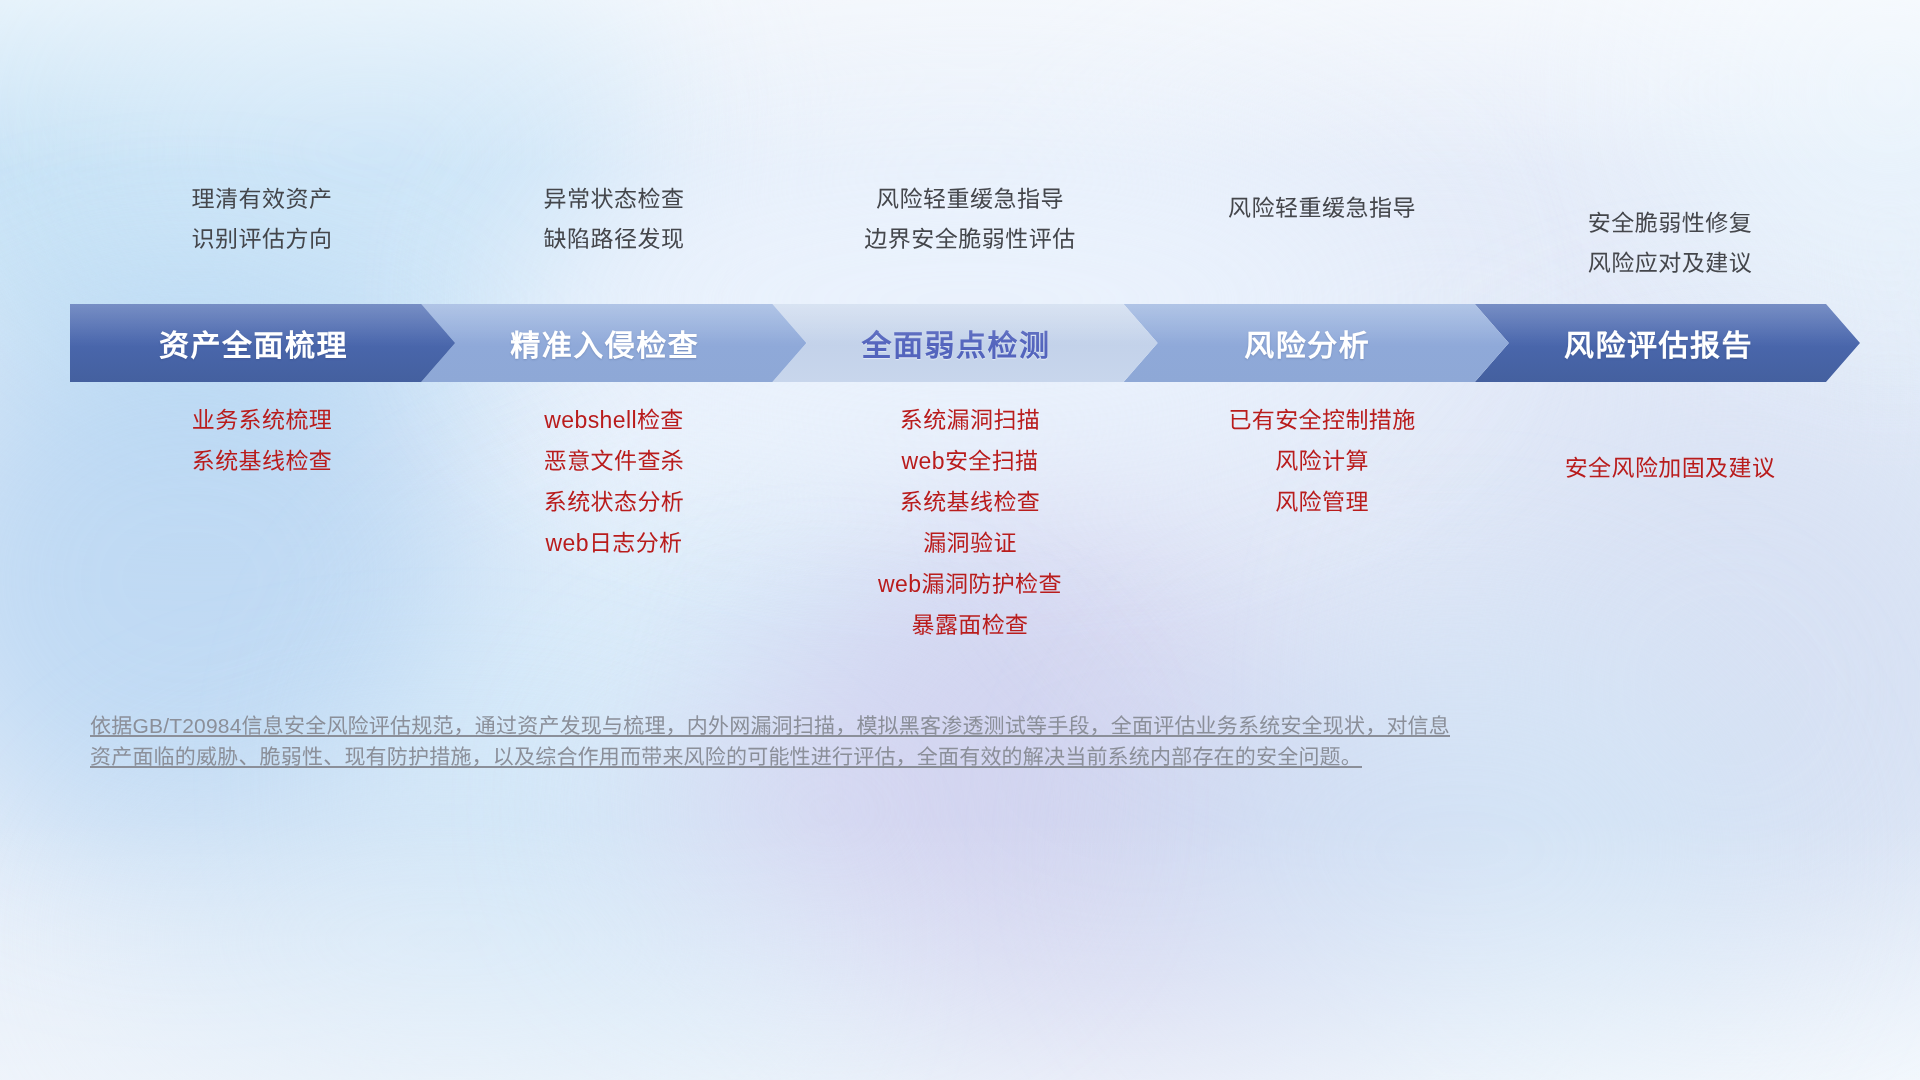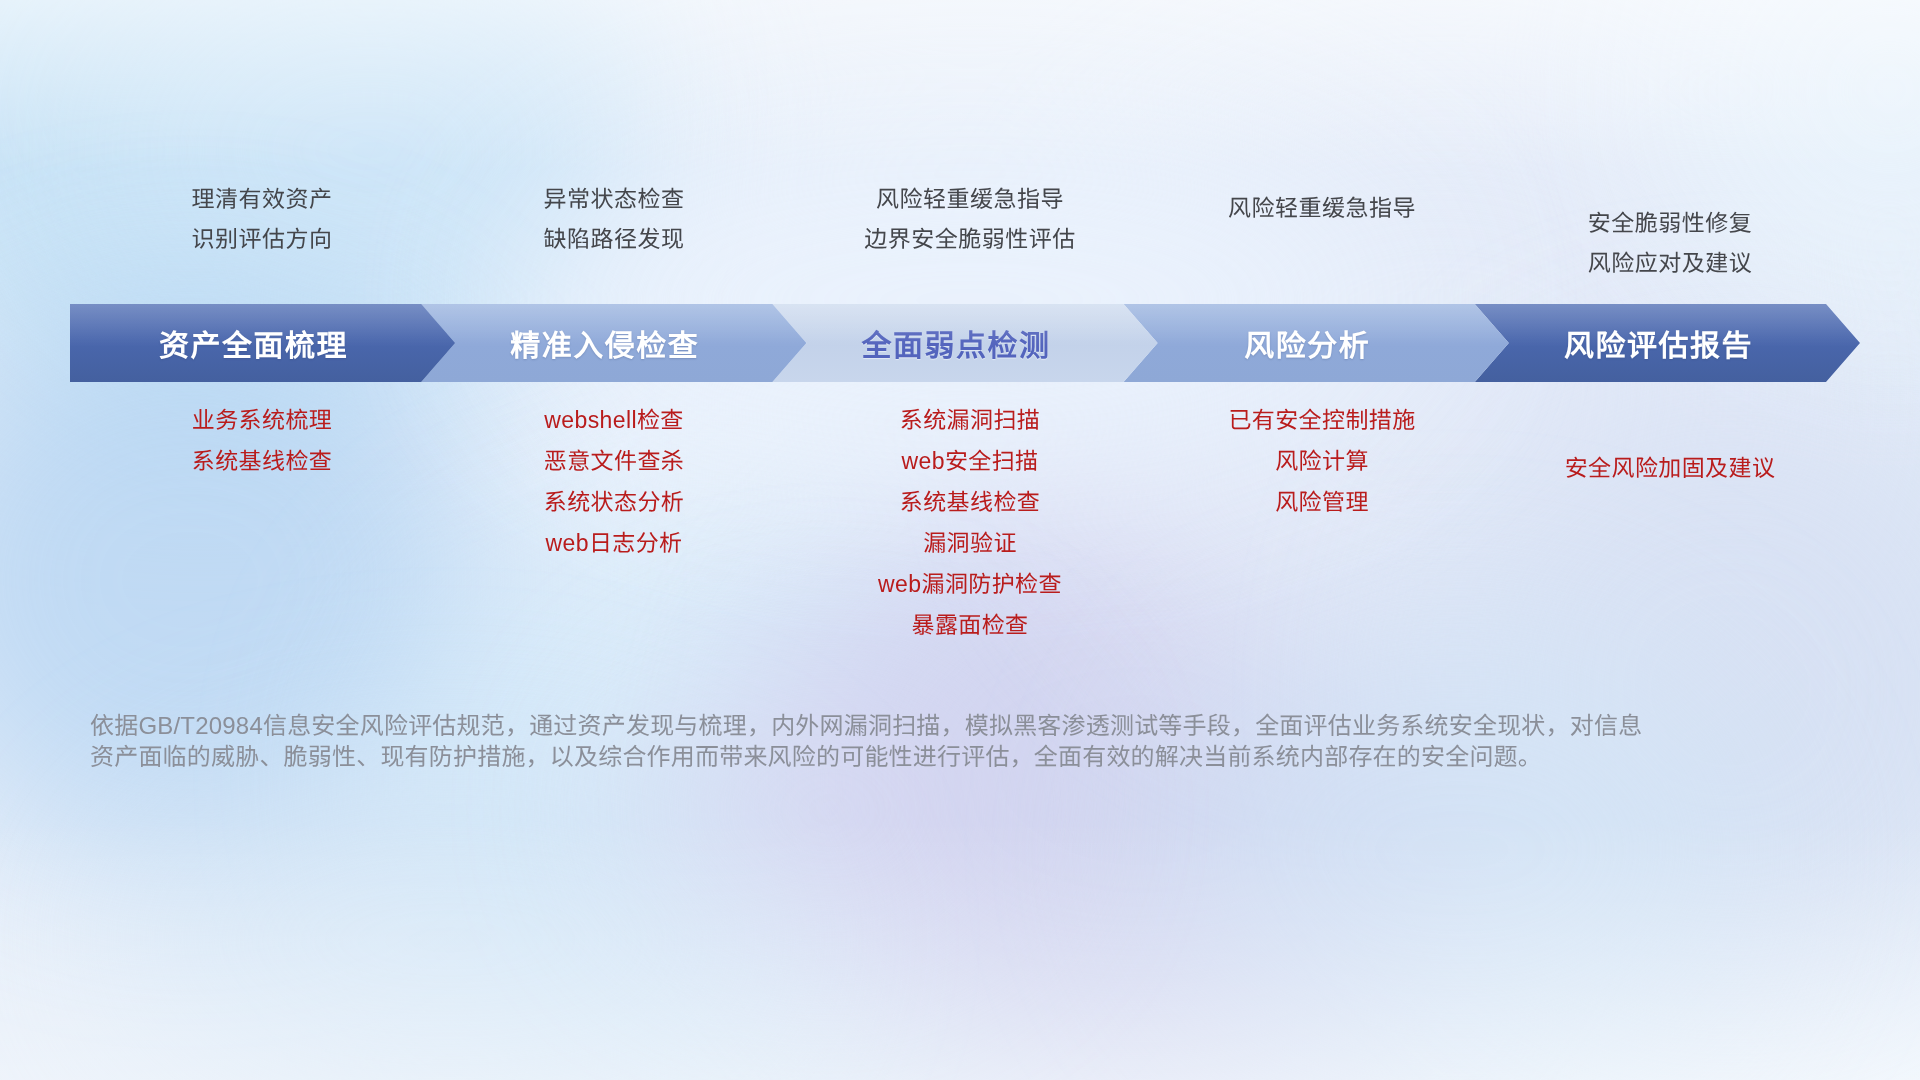--- a/index.html
+++ b/index.html
@@ -148,23 +148,24 @@
   .bot-list .ln { white-space: nowrap; padding: 1px 0; }
   .bot-list .ln.em { font-weight: 400; }
 
   
   .footer {
     position: absolute;
     left: 90px;
     top: 710px;
     width: 1380px;
     color: #8b8f99;
-    font-size: 24px;
+    font-size: 21px;
     line-height: 31px;
     letter-spacing: .2px;
+    text-decoration: underline;
   }
   .footer .fl { white-space: nowrap; }
 </style>
 </head>
 <body>
 
 <div id="stage">
 
   <div class="bg-base"></div>
   <div class="blob b1"></div>

